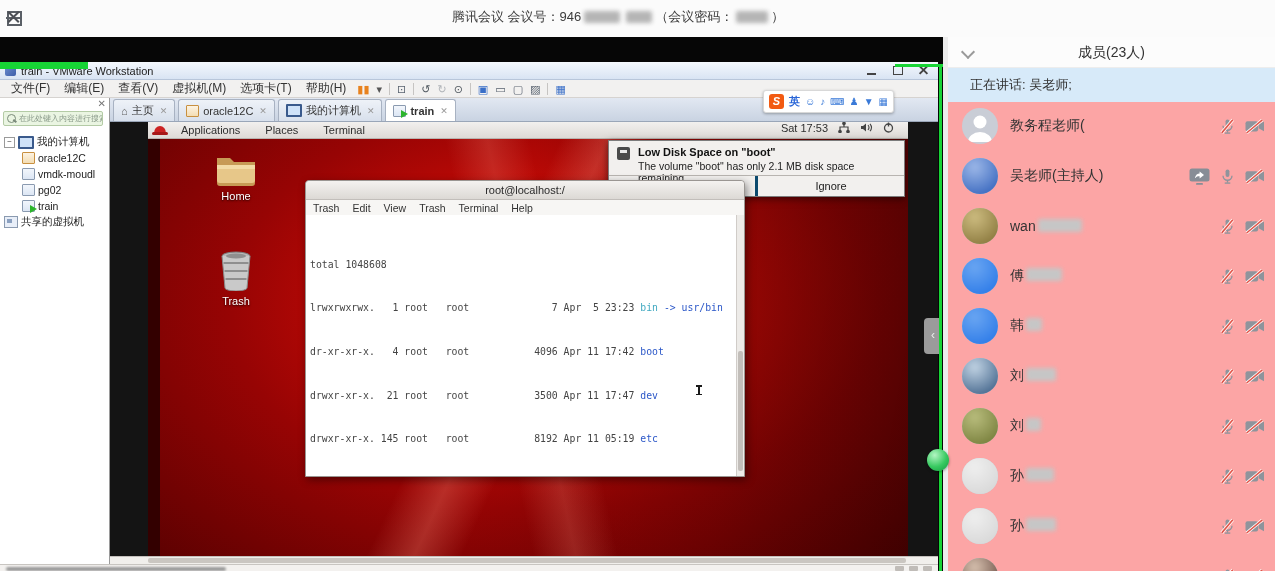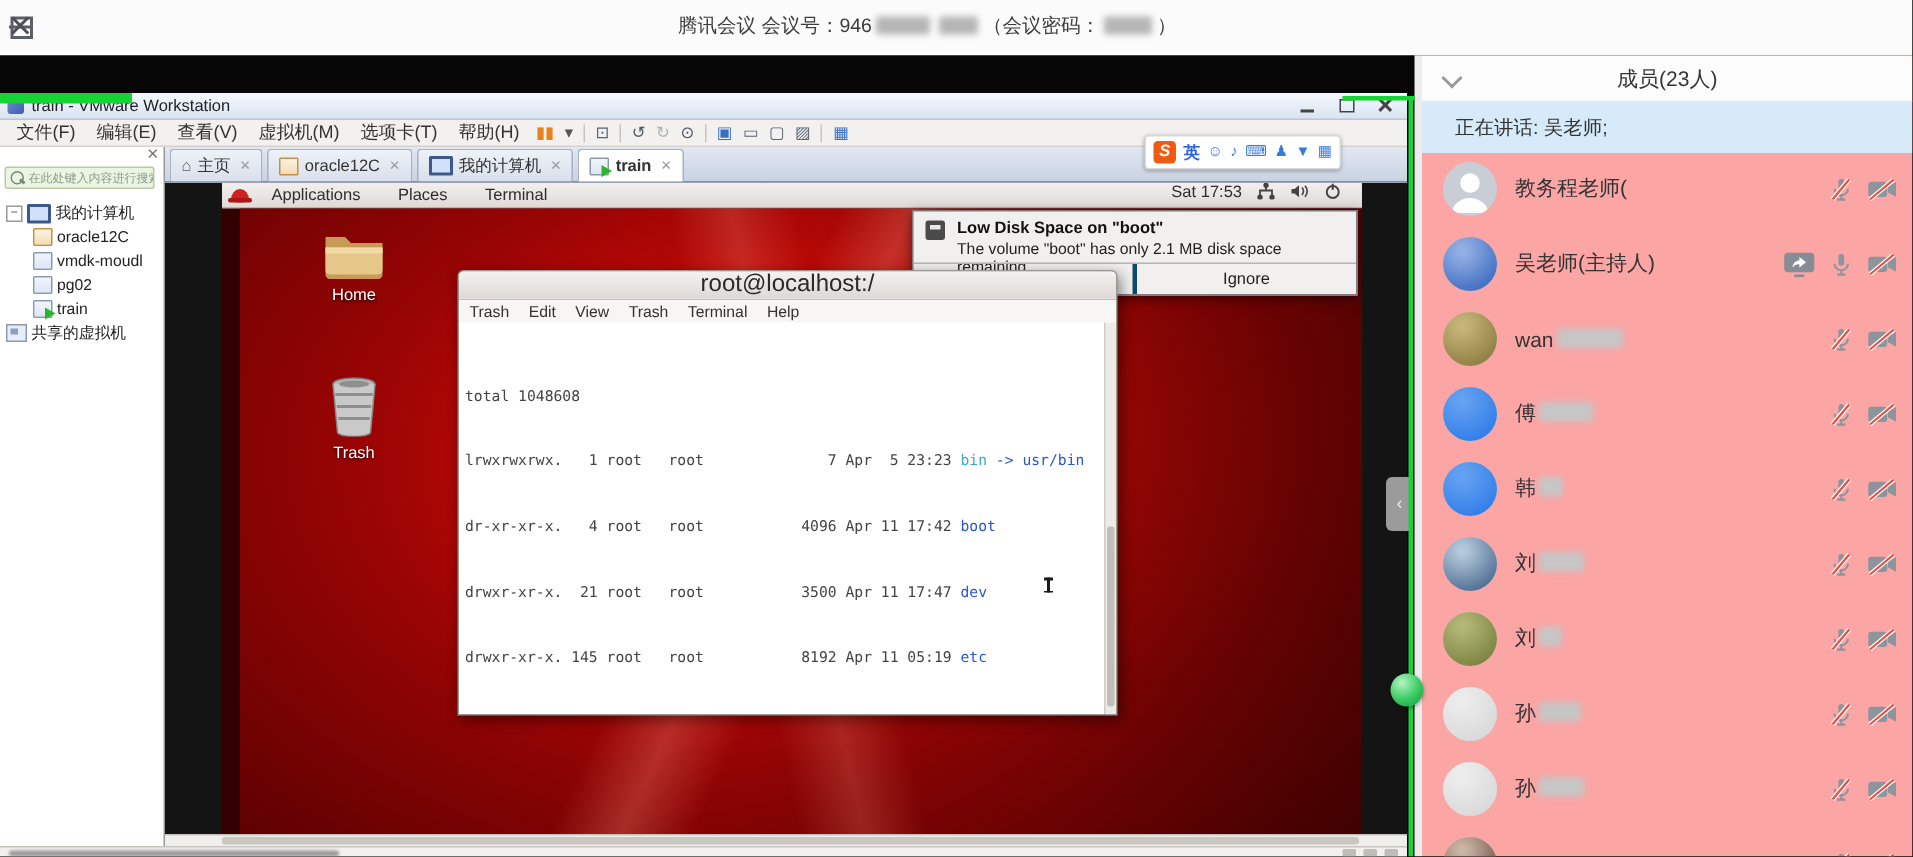--- a/index.html
+++ b/index.html
@@ -112,21 +112,21 @@
   .notif-title{font-weight:bold;color:#111;font-size:11px}
   .notif-body{color:#222;font-size:10.5px;margin-top:2px}
   .notif-btns{position:absolute;left:0;right:0;bottom:0;height:20px;border-top:1px solid #b8b4b0;display:flex}
   .notif-btn{flex:1;text-align:center;line-height:20px;color:#222;font-size:11px}
   .notif-btn + .notif-btn{border-left:3px solid #0c4a6e}
 
   
   .term{position:absolute;left:157px;top:58px;width:440px;height:297px;background:#fff;
     border:1px solid #9a9692;border-radius:4px 4px 0 0;box-shadow:2px 3px 9px rgba(0,0,0,.45);box-sizing:border-box}
   .term-title{height:18px;background:linear-gradient(#f4f2f0,#dcd9d5);border-bottom:1px solid #c2beba;
-    text-align:center;font-size:16px;color:#2a2a2a;line-height:18px;border-radius:4px 4px 0 0}
+    text-align:center;font-size:11px;color:#2a2a2a;line-height:18px;border-radius:4px 4px 0 0}
   .term-menu{height:15px;background:#f7f6f4;display:flex;gap:13px;padding-left:7px;font-size:10.5px;color:#333;align-items:center}
   .term-body{position:absolute;left:0;top:34px;right:7px;bottom:0;padding:1px 0 0 4px;overflow:hidden;
     font-family:"DejaVu Sans Mono","Liberation Mono",monospace;font-size:9.8px;line-height:10.9px;color:#444;white-space:pre}
   .tline .dir{color:#2b57c8}
   .tline .ln{color:#3fa8c0}
   .tline .lnk{color:#2b57c8}
   .term-scroll{position:absolute;right:0;top:34px;bottom:0;width:7px;background:#edebe8;border-left:1px solid #d0ccc8}
   .term-thumb{position:absolute;left:1px;right:1px;top:52%;height:46%;background:#c2beba;border-radius:2px}
   .ibeam{position:absolute;left:392px;top:204px;width:2px;height:10px;background:#1a1a1a}
   .ibeam::before,.ibeam::after{content:"";position:absolute;left:-2px;width:6px;height:1.5px;background:#1a1a1a}

